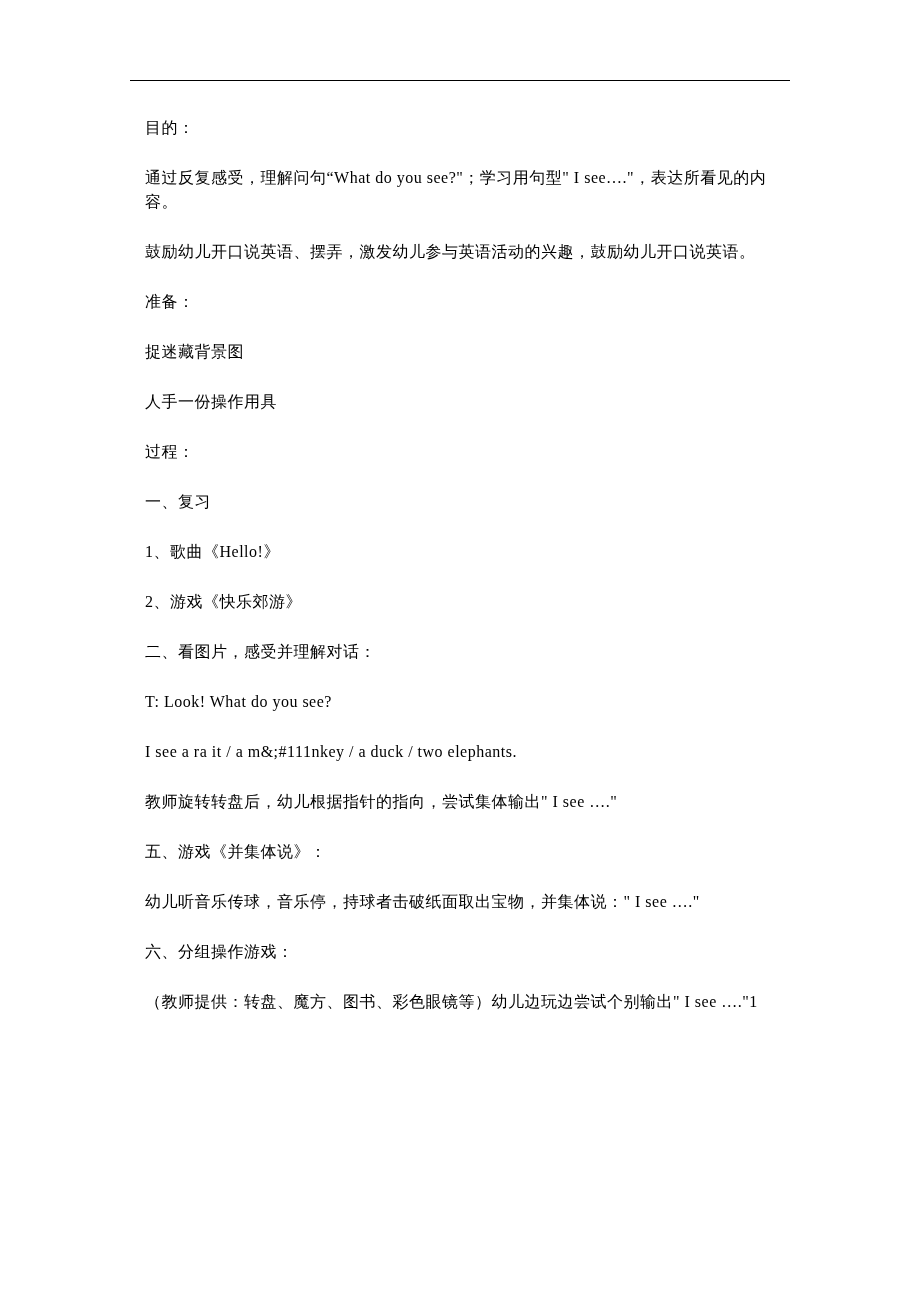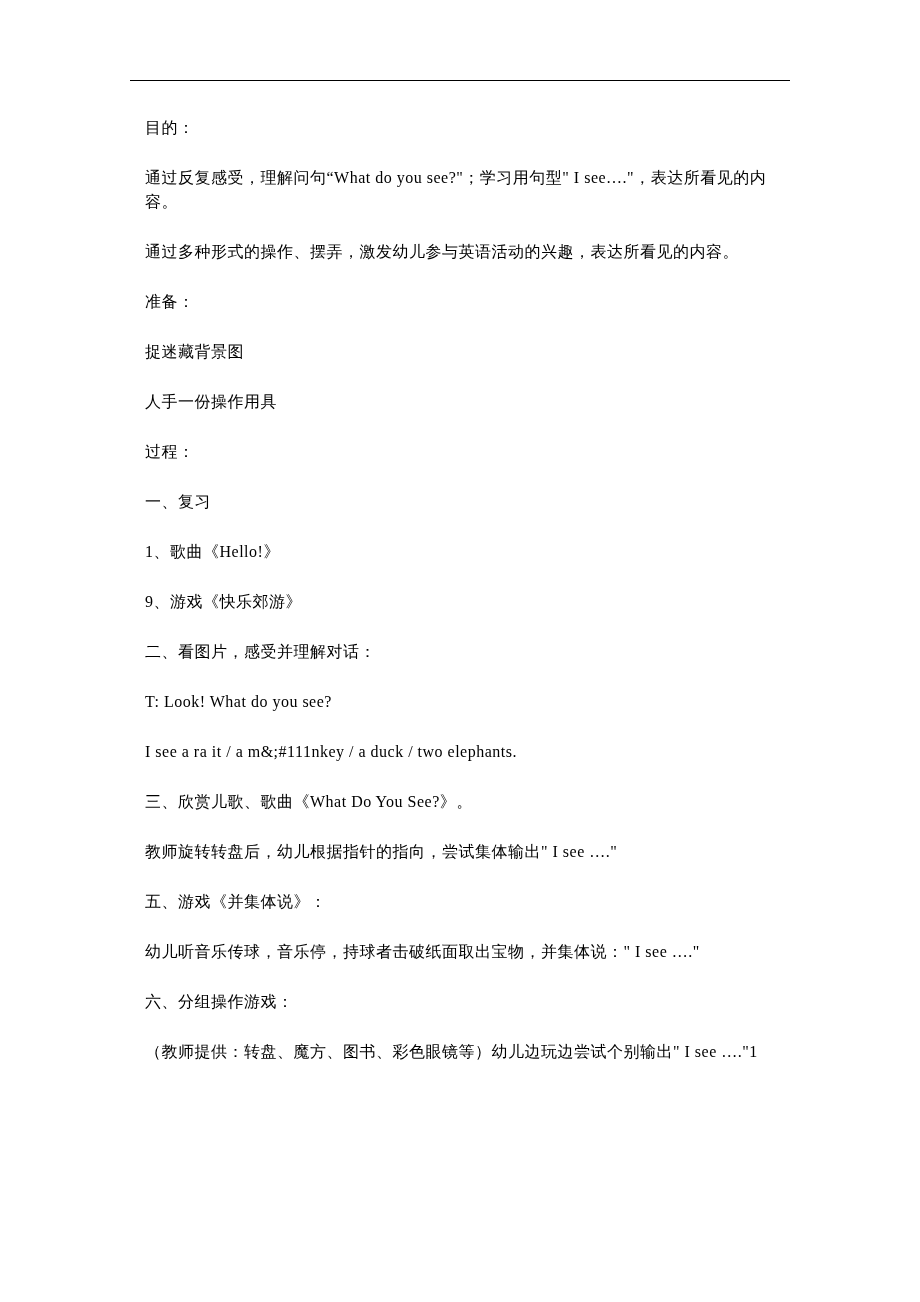--- a/index.html
+++ b/index.html
@@ -37,31 +37,30 @@
   }
 </style>
 </head>
 <body>
 
 <div class="page">
   <div class="top-rule"></div>
   <div class="content">
     <p class="para">目的：</p>
     <p class="para">通过反复感受，理解问句“What do you see?"；学习用句型" I see…."，表达所看见的内容。</p>
-    <p class="para">通过多种形式的操作、摆弄，激发幼儿参与英语活动的兴趣，表达所看见的内容。</p>
+    <p class="para">鼓励幼儿开口说英语、摆弄，激发幼儿参与英语活动的兴趣，鼓励幼儿开口说英语。</p>
     <p class="para">准备：</p>
     <p class="para">捉迷藏背景图</p>
     <p class="para">人手一份操作用具</p>
     <p class="para">过程：</p>
     <p class="para">一、复习</p>
     <p class="para">1、歌曲《Hello!》</p>
-    <p class="para">9、游戏《快乐郊游》</p>
+    <p class="para">2、游戏《快乐郊游》</p>
     <p class="para">二、看图片，感受并理解对话：</p>
     <p class="para">T: Look! What do you see?</p>
     <p class="para">I see a ra it / a m&amp;;#111nkey / a duck / two elephants.</p>
-    <p class="para">三、欣赏儿歌、歌曲《What Do You See?》。</p>
     <p class="para">教师旋转转盘后，幼儿根据指针的指向，尝试集体输出" I see  …."</p>
     <p class="para">五、游戏《并集体说》：</p>
     <p class="para">幼儿听音乐传球，音乐停，持球者击破纸面取出宝物，并集体说：" I see  …."</p>
     <p class="para">六、分组操作游戏：</p>
     <p class="para">（教师提供：转盘、魔方、图书、彩色眼镜等）幼儿边玩边尝试个别输出" I see  …."1</p>
   </div>
 </div>
 
 </body></html>

